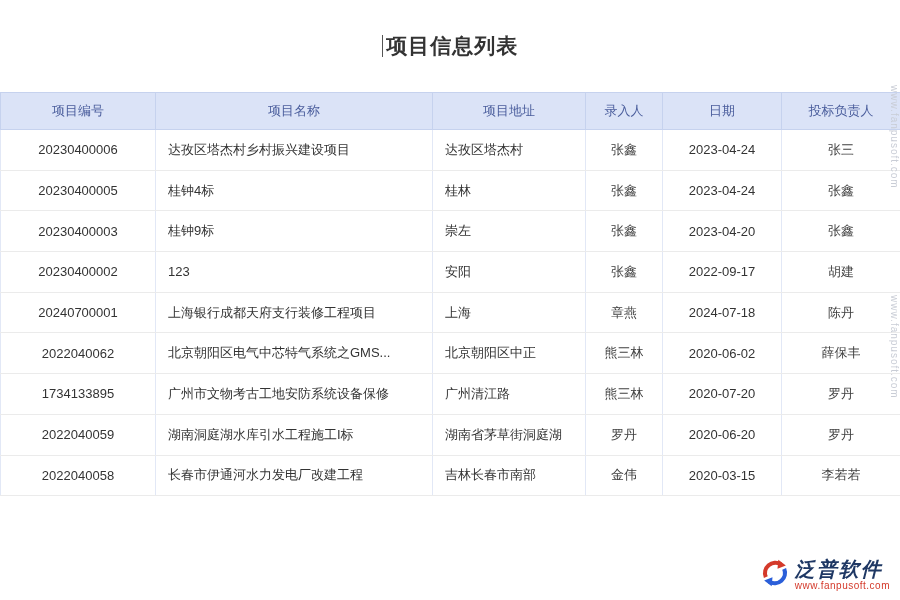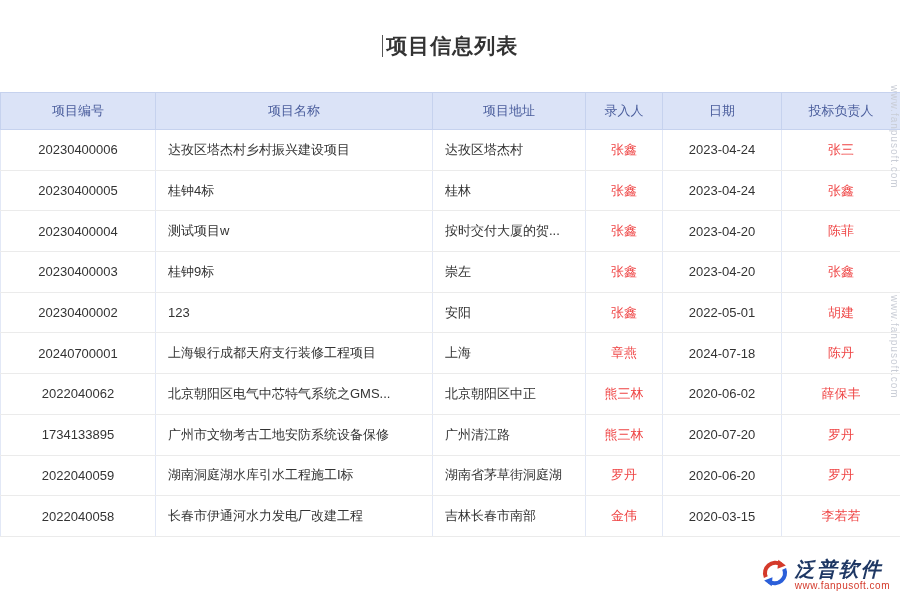--- a/index.html
+++ b/index.html
@@ -59,21 +59,21 @@
     white-space: nowrap;
     overflow: hidden;
     text-overflow: ellipsis;
     background: #ffffff;
   }
   td.col-id { text-align: center; padding: 0 6px; }
   td.col-name, td.col-address { text-align: left; }
   td.col-entry, td.col-bid { text-align: center; padding: 0 4px; }
   td.col-date { text-align: center; }
   .link-text {
-    color: #ef4444;
+    color: #404040;
     cursor: pointer;
     text-decoration: none;
   }
   
   .side-watermark {
     position: absolute;
     right: 0px;
     writing-mode: vertical-rl;
     color: #c9cdd6;
     font-size: 10px;
@@ -146,41 +146,33 @@
       </tr>
       <tr>
         <td class="col-id">20230400005</td>
         <td class="col-name">桂钟4标</td>
         <td class="col-address">桂林</td>
         <td class="col-entry"><span class="link-text">张鑫</span></td>
         <td class="col-date">2023-04-24</td>
         <td class="col-bid"><span class="link-text">张鑫</span></td>
       </tr>
       <tr>
-        <td class="col-id">20230400004</td>
-        <td class="col-name">测试项目w</td>
-        <td class="col-address">按时交付大厦的贺...</td>
-        <td class="col-entry"><span class="link-text">张鑫</span></td>
-        <td class="col-date">2023-04-20</td>
-        <td class="col-bid"><span class="link-text">陈菲</span></td>
-      </tr>
-      <tr>
         <td class="col-id">20230400003</td>
         <td class="col-name">桂钟9标</td>
         <td class="col-address">崇左</td>
         <td class="col-entry"><span class="link-text">张鑫</span></td>
         <td class="col-date">2023-04-20</td>
         <td class="col-bid"><span class="link-text">张鑫</span></td>
       </tr>
       <tr>
         <td class="col-id">20230400002</td>
         <td class="col-name">123</td>
         <td class="col-address">安阳</td>
         <td class="col-entry"><span class="link-text">张鑫</span></td>
-        <td class="col-date">2022-05-01</td>
+        <td class="col-date">2022-09-17</td>
         <td class="col-bid"><span class="link-text">胡建</span></td>
       </tr>
       <tr>
         <td class="col-id">20240700001</td>
         <td class="col-name">上海银行成都天府支行装修工程项目</td>
         <td class="col-address">上海</td>
         <td class="col-entry"><span class="link-text">章燕</span></td>
         <td class="col-date">2024-07-18</td>
         <td class="col-bid"><span class="link-text">陈丹</span></td>
       </tr>

